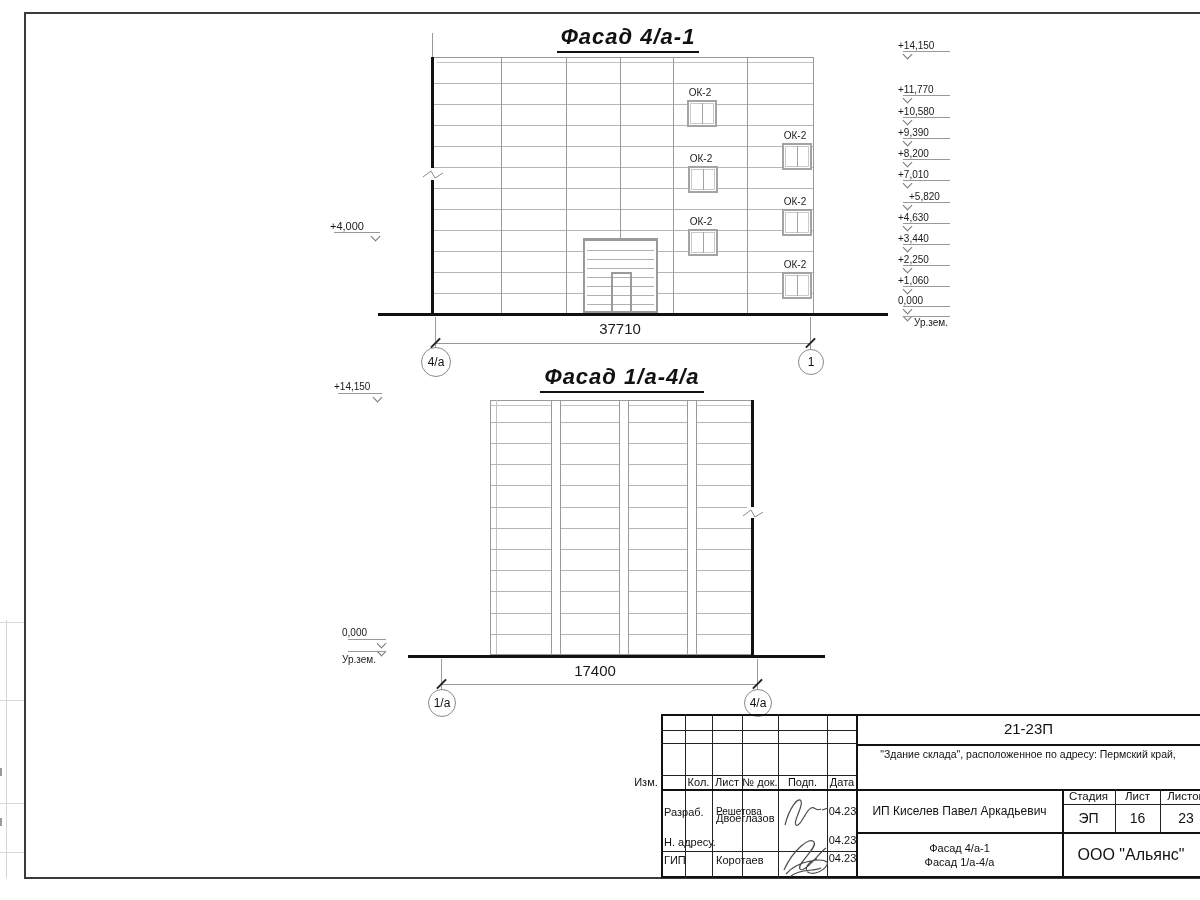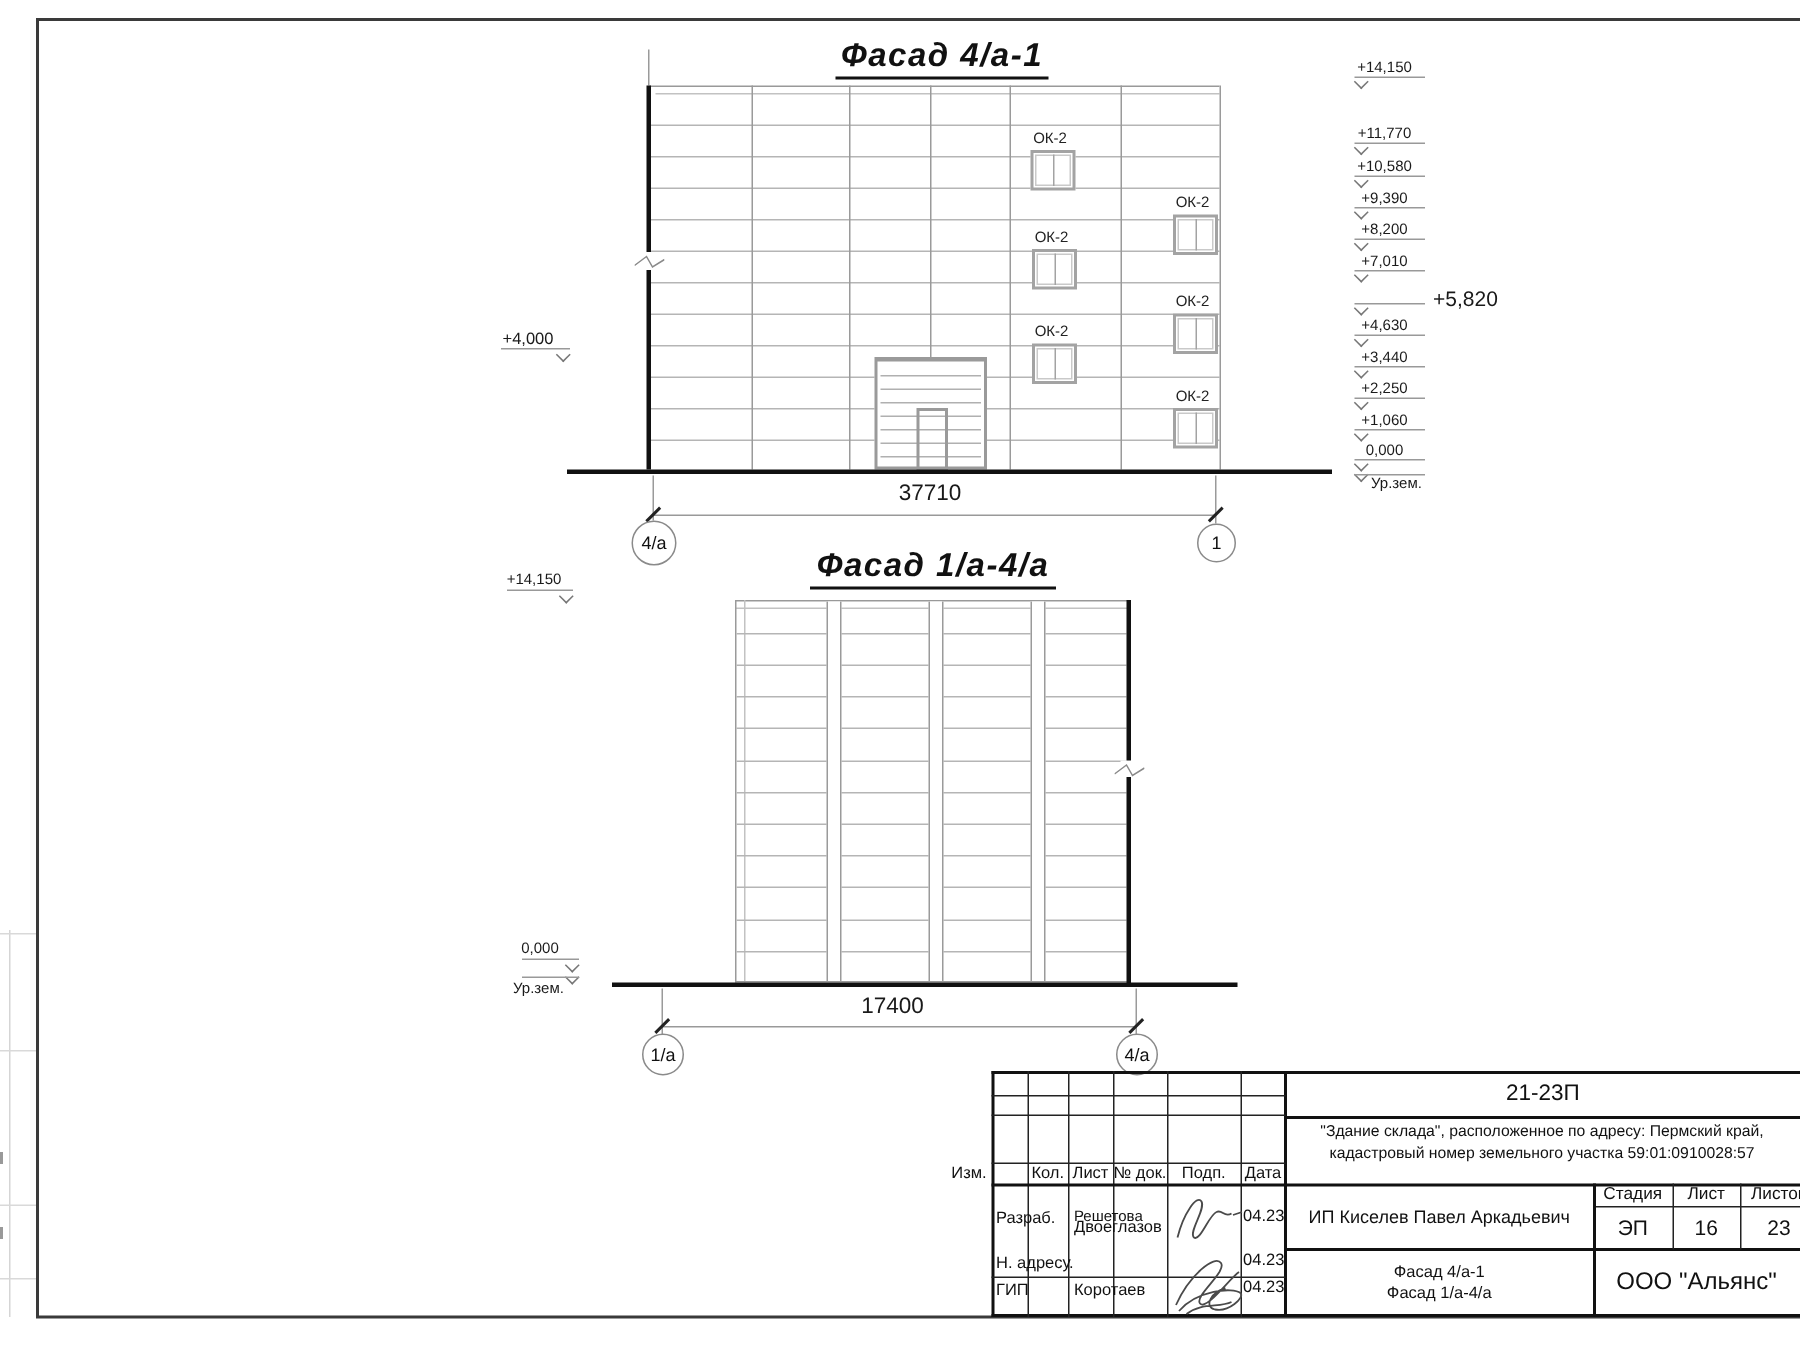--- a/index.html
+++ b/index.html
@@ -4,21 +4,21 @@
 <style>
   html,body{margin:0;padding:0}
   body{width:1200px;height:900px;background:#fff;position:relative;overflow:hidden;
        font-family:"Liberation Sans",sans-serif;color:#111}
   .abs{position:absolute}
   .hl{position:absolute;height:1px;background:#b5b5b5}
   .vl{position:absolute;width:1px;background:#9a9a9a}
   .thick{background:#111}
   .txt{position:absolute;white-space:nowrap;color:#1a1a1a}
   .ctr{text-align:center}
-  .rt{text-align:center}
+  .rt{text-align:left}
   .ftitle{position:absolute;font-size:22px;font-style:italic;font-weight:bold;
           text-align:center;letter-spacing:1px}
   .ftitle span{border-bottom:2px solid #111;padding:0 4px 2px 4px}
   .lvg{position:absolute;width:6px;height:6px;border-left:1px solid #777;
        border-bottom:1px solid #777;transform:rotate(-45deg)}
   .win{position:absolute;width:26px;height:23px;border:2px solid #a3a3a3;background:#fff}
   .win:before{content:"";position:absolute;inset:1px;border:1px solid #c9c9c9}
   .win:after{content:"";position:absolute;left:50%;top:1px;bottom:1px;width:1px;background:#a3a3a3}
   .winlab{position:absolute;font-size:10px;color:#222;width:60px;text-align:center}
   .dtick{position:absolute;width:13px;height:2px;background:#222;transform:rotate(-45deg)}
@@ -133,21 +133,21 @@
     <div class="lvg" style="left:904px;top:117px"></div>
     <div class="txt rt" style="left:898px;top:127px;width:50px;font-size:10px">+9,390</div>
     <div class="hl" style="left:903px;top:138px;width:47px;background:#999"></div>
     <div class="lvg" style="left:904px;top:138px"></div>
     <div class="txt rt" style="left:898px;top:148px;width:50px;font-size:10px">+8,200</div>
     <div class="hl" style="left:903px;top:159px;width:47px;background:#999"></div>
     <div class="lvg" style="left:904px;top:159px"></div>
     <div class="txt rt" style="left:898px;top:169px;width:50px;font-size:10px">+7,010</div>
     <div class="hl" style="left:903px;top:180px;width:47px;background:#999"></div>
     <div class="lvg" style="left:904px;top:180px"></div>
-    <div class="txt rt" style="left:952px;top:191px;width:50px;font-size:14px">+5,820</div>
+    <div class="txt rt" style="left:909px;top:191px;width:50px;font-size:10px">+5,820</div>
     <div class="hl" style="left:903px;top:202px;width:47px;background:#999"></div>
     <div class="lvg" style="left:904px;top:202px"></div>
     <div class="txt rt" style="left:898px;top:212px;width:50px;font-size:10px">+4,630</div>
     <div class="hl" style="left:903px;top:223px;width:47px;background:#999"></div>
     <div class="lvg" style="left:904px;top:223px"></div>
     <div class="txt rt" style="left:898px;top:233px;width:50px;font-size:10px">+3,440</div>
     <div class="hl" style="left:903px;top:244px;width:47px;background:#999"></div>
     <div class="lvg" style="left:904px;top:244px"></div>
     <div class="txt rt" style="left:898px;top:254px;width:50px;font-size:10px">+2,250</div>
     <div class="hl" style="left:903px;top:265px;width:47px;background:#999"></div>
@@ -242,21 +242,20 @@
     <div class="tbl-line" style="left:1062px;top:804px;width:138px;height:1px"></div>
     <div class="abs thick" style="left:1062px;top:789px;width:2px;height:89px"></div>
     <div class="tbl-line" style="left:1115px;top:789px;width:1px;height:44px"></div>
     <div class="tbl-line" style="left:1160px;top:789px;width:1px;height:44px"></div>
   </div>
 
 <div class="tb-txt ctr" style="left:857px;top:720px;width:343px;font-size:15px">21-23П</div>
 
 <div class="tb-txt ctr" style="left:858px;top:747px;width:340px;font-size:10.5px;line-height:14.5px">
   <div>"Здание склада", расположенное по адресу: Пермский край,</div>
-  <div>кадастровый номер земельного участка 59:01:0910028:57</div>
 </div>
 
 <div class="tb-txt ctr" style="left:634px;top:776px;width:24px;font-size:11px">Изм.</div>
 <div class="tb-txt ctr" style="left:685px;top:776px;width:27px;font-size:11px">Кол.</div>
 <div class="tb-txt ctr" style="left:712px;top:776px;width:30px;font-size:11px">Лист</div>
 <div class="tb-txt ctr" style="left:742px;top:776px;width:36px;font-size:11px">№ док.</div>
 <div class="tb-txt ctr" style="left:778px;top:776px;width:49px;font-size:11px">Подп.</div>
 <div class="tb-txt ctr" style="left:827px;top:776px;width:30px;font-size:11px">Дата</div>
 
 <div class="tb-txt" style="left:664px;top:806px;font-size:11px">Разраб.</div>

